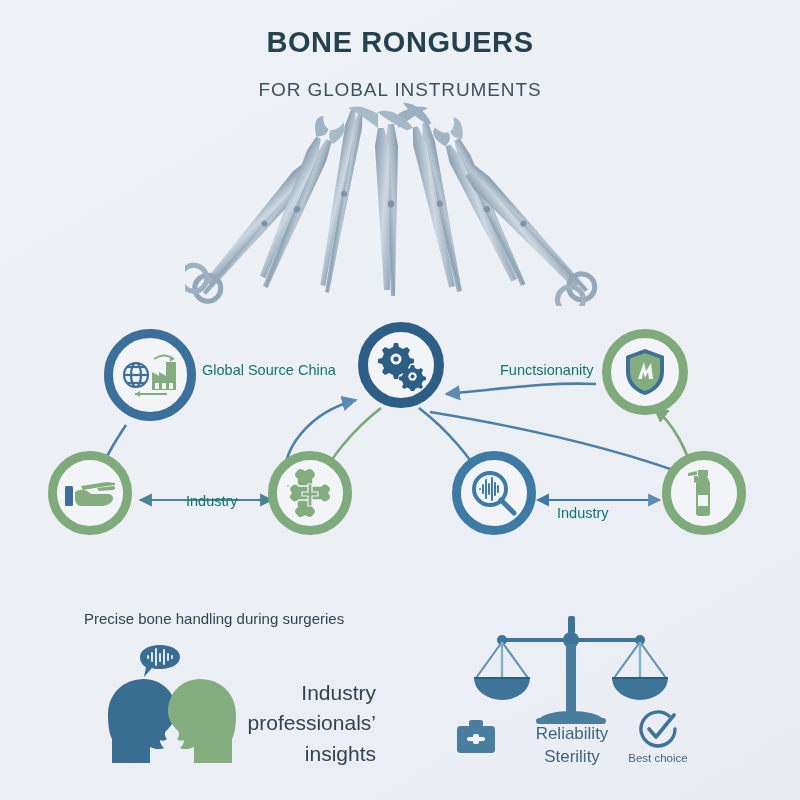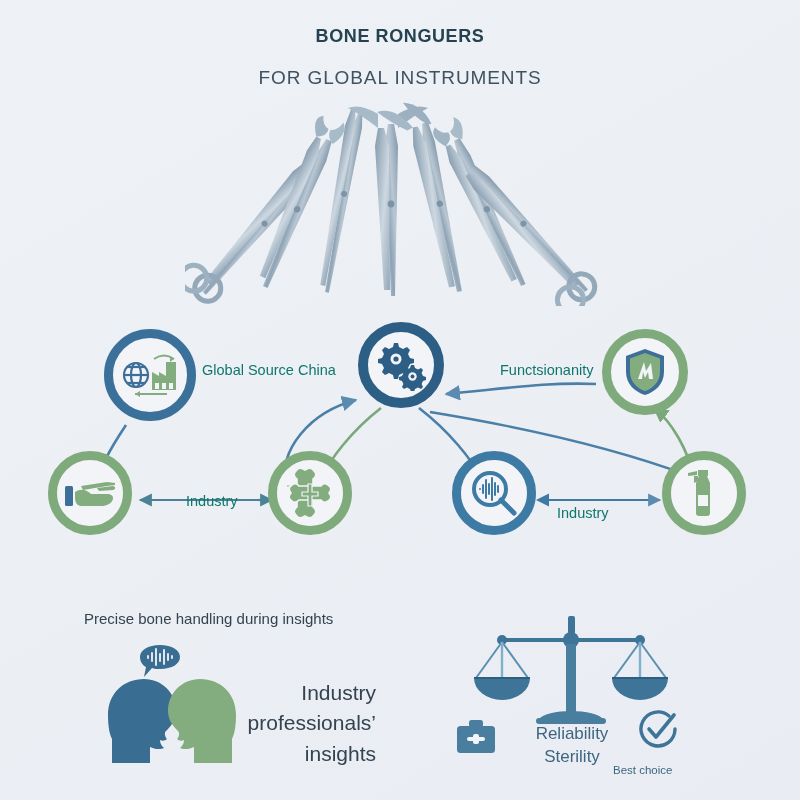--- a/index.html
+++ b/index.html
@@ -24,21 +24,21 @@
 
   
   .header {
     position: absolute;
     top: 26px;
     left: 0;
     width: 800px;
     text-align: center;
   }
   .title {
-    font-size: 18px;
+    font-size: 29px;
     font-weight: bold;
     letter-spacing: 0.6px;
     color: #24424f;
     line-height: 1.12;
   }
   .subtitle {
     font-size: 19px;
     font-weight: normal;
     letter-spacing: 0.9px;
     color: #3f5260;
@@ -112,24 +112,23 @@
     text-align: center;
     font-size: 17px;
     line-height: 1.35;
     color: #3e657f;
   }
   .br-best-label {
     position: absolute;
     left: 613px;
     top: 752px;
     width: 90px;
-    text-align: left;
+    text-align: center;
     font-size: 11.5px;
     color: #3e657f;
-    margin-top: 12px;
   }
 </style>
 </head>
 <body>
 
 <div class="stage">
 
   <div class="header">
     <div class="title">BONE RONGUERS</div>
     <div class="subtitle">FOR GLOBAL INSTRUMENTS</div>
@@ -339,21 +338,21 @@
       <svg width="40" height="52" viewBox="0 0 40 52">
         <path d="M14,3 L24,3 L24,9 L14,9 Z" fill="#84ad7f"></path>
         <path d="M13,4 L4,6 L4,9 L13,8 Z" fill="#84ad7f"></path>
         <path d="M10,9 L14,9 L14,14 L10,16 Z" fill="#84ad7f"></path>
         <path d="M15,9 L23,9 L26,16 L26,46 C26,48 25,49 23,49 L15,49 C13,49 12,48 12,46 L12,16 Z" fill="#84ad7f"></path>
         <rect x="14" y="28" width="10" height="11" fill="#f2f4f8"></rect>
       </svg>
     </div>
   </div>
 
-  <div class="bl-caption">Precise bone handling during insights</div>
+  <div class="bl-caption">Precise bone handling during surgeries</div>
 
   <div style="position:absolute;left:96px;top:645px;width:150px;height:120px">
     <svg width="150" height="120" viewBox="0 0 150 120">
 
       <path d="M12,70 C12,48 28,34 48,34 C66,34 80,48 80,66 C80,76 74,82 70,86
                C68,88 69,92 71,94 C69,96 66,96 64,95 C64,99 66,101 68,103
                C64,105 58,104 54,102 L54,118 L16,118 L16,94 C13,88 12,79 12,70 Z" fill="#3a6d92"></path>
 
       <path d="M138,70 C138,48 122,34 102,34 C84,34 70,48 70,66 C70,76 76,82 80,86
                C82,88 81,92 79,94 C81,96 84,96 86,95 C86,99 84,101 82,103

